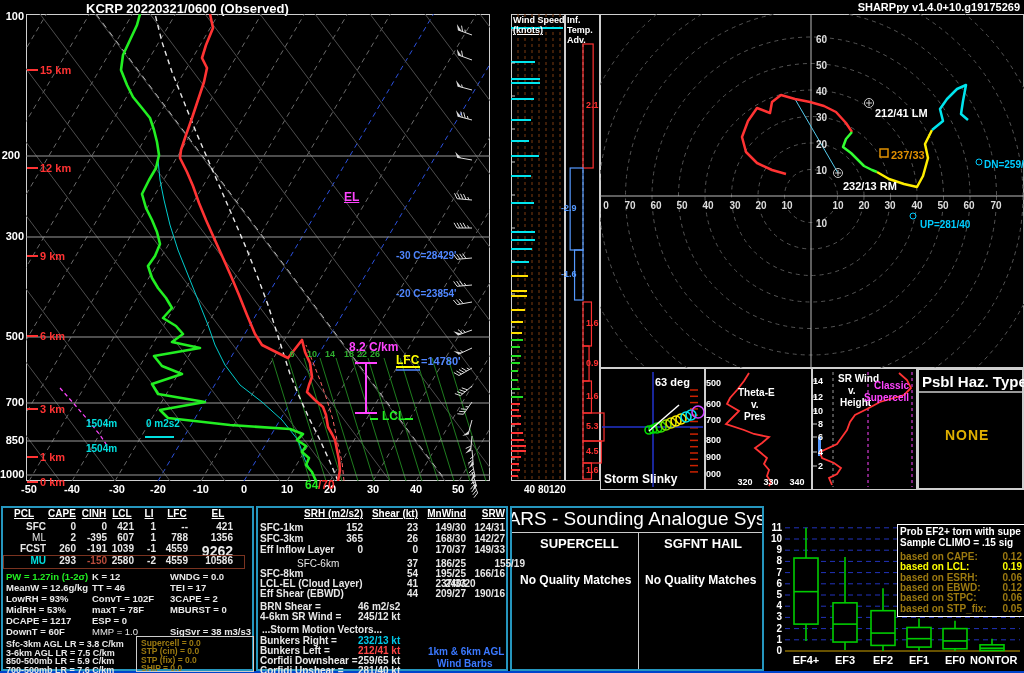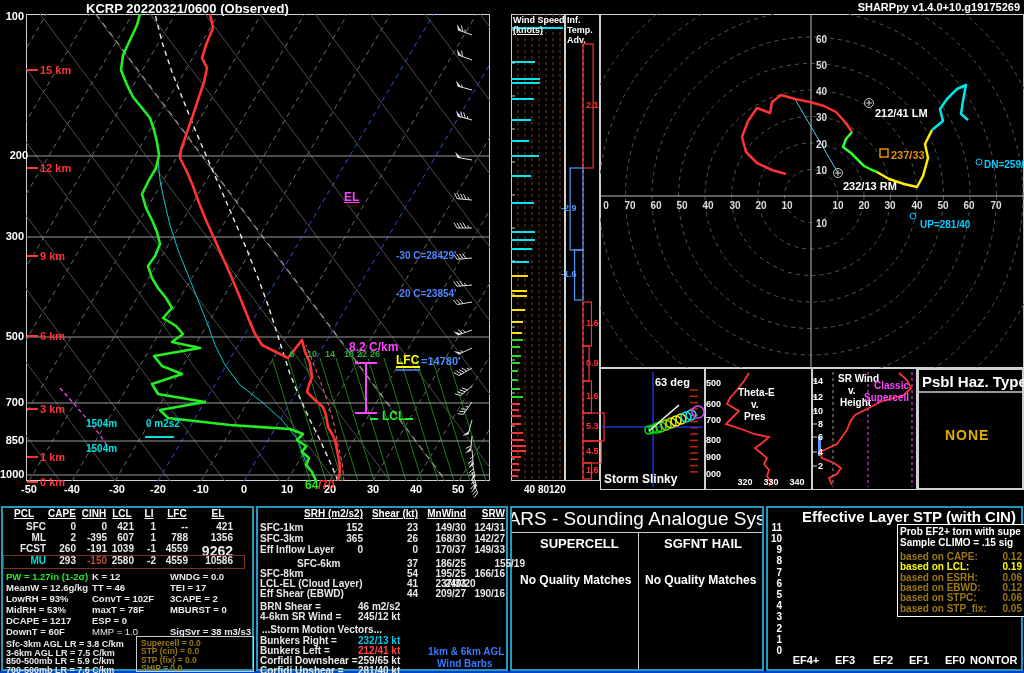--- a/index.html
+++ b/index.html
@@ -415,27 +415,24 @@
 <div class="panel bb" style="left:256px;top:506px;width:252px;height:165px"></div>
 <div class="panel bb sars-clip" style="left:510px;top:506px;width:254px;height:165px">
   <div class="t" style="left:-17px;top:1px;font-size:19px;color:#fff">SARS - Sounding Analogue System</div>
   <div style="position:absolute;left:0;top:24px;width:250px;height:1px;background:#ccc"></div>
   <div style="position:absolute;left:126px;top:24px;width:1px;height:137px;background:#ccc"></div>
   <div class="t" style="left:28px;top:29px;font-size:13px;font-weight:bold;color:#fff">SUPERCELL</div>
   <div class="t" style="left:152px;top:29px;font-size:13px;font-weight:bold;color:#fff">SGFNT HAIL</div>
   <div class="t" style="left:8px;top:66px;font-size:12px;font-weight:bold;color:#fff">No Quality Matches</div>
   <div class="t" style="left:133px;top:66px;font-size:12px;font-weight:bold;color:#fff">No Quality Matches</div>
 </div>
-<div class="panel bb" style="left:766px;top:506px;width:257px;height:165px;overflow:hidden">
-  <div class="t" style="left:34px;top:1px;font-size:15px;font-weight:bold;color:#fff">Effective Layer STP (with CIN)</div>
-</div>
 <div style="position:absolute;left:0px;top:671px;width:1024px;height:2px;background:#0044cc"></div>
 
 <div class="t" style="left: 0px; top: 11px; width: 24px; text-align: right; font-size: 11px; font-weight: bold; color: rgb(255, 255, 255);">100</div>
-    <div class="t" style="left: 0px; top: 150px; width: 28px; text-align: right; font-size: 11px; font-weight: bold; color: rgb(255, 255, 255);">200</div>
+    <div class="t" style="left: 0px; top: 150px; width: 20px; text-align: right; font-size: 11px; font-weight: bold; color: rgb(255, 255, 255);">200</div>
     <div class="t" style="left: 0px; top: 231px; width: 24px; text-align: right; font-size: 11px; font-weight: bold; color: rgb(255, 255, 255);">300</div>
     <div class="t" style="left: 0px; top: 331px; width: 24px; text-align: right; font-size: 11px; font-weight: bold; color: rgb(255, 255, 255);">500</div>
     <div class="t" style="left: 0px; top: 397px; width: 24px; text-align: right; font-size: 11px; font-weight: bold; color: rgb(255, 255, 255);">700</div>
     <div class="t" style="left: 0px; top: 435px; width: 24px; text-align: right; font-size: 11px; font-weight: bold; color: rgb(255, 255, 255);">850</div>
     <div class="t" style="left: 0px; top: 469px; width: 24px; text-align: right; font-size: 11px; font-weight: bold; color: rgb(255, 255, 255);">1000</div>
     <div class="t" style="left: 40px; top: 65px; font-size: 11px; font-weight: bold; color: rgb(255, 51, 51);">15 km</div>
     <div class="t" style="left: 40px; top: 163px; font-size: 11px; font-weight: bold; color: rgb(255, 51, 51);">12 km</div>
     <div class="t" style="left: 40px; top: 251px; font-size: 11px; font-weight: bold; color: rgb(255, 51, 51);">9 km</div>
     <div class="t" style="left: 40px; top: 331px; font-size: 11px; font-weight: bold; color: rgb(255, 51, 51);">6 km</div>
     <div class="t" style="left: 40px; top: 404px; font-size: 11px; font-weight: bold; color: rgb(255, 51, 51);">3 km</div>
@@ -537,21 +534,21 @@
     <div class="t" style="left: 129px; top: 509px; width: 40px; text-align: center; font-size: 10px; font-weight: bold; color: rgb(255, 255, 255); text-decoration: underline;">LI</div>
     <div class="t" style="left: 157px; top: 509px; width: 40px; text-align: center; font-size: 10px; font-weight: bold; color: rgb(255, 255, 255); text-decoration: underline;">LFC</div>
     <div class="t" style="left: 198px; top: 509px; width: 40px; text-align: center; font-size: 10px; font-weight: bold; color: rgb(255, 255, 255); text-decoration: underline;">EL</div>
     <div class="t" style="left: 20px; top: 522px; width: 26px; text-align: right; font-size: 10px; font-weight: bold; color: rgb(232, 232, 232);">SFC</div>
     <div class="t" style="left: 34px; top: 522px; width: 42px; text-align: right; font-size: 10px; font-weight: bold; color: rgb(232, 232, 232);">0</div>
     <div class="t" style="left: 65px; top: 522px; width: 42px; text-align: right; font-size: 10px; font-weight: bold; color: rgb(232, 232, 232);">0</div>
     <div class="t" style="left: 92px; top: 522px; width: 42px; text-align: right; font-size: 10px; font-weight: bold; color: rgb(232, 232, 232);">421</div>
     <div class="t" style="left: 114px; top: 522px; width: 42px; text-align: right; font-size: 10px; font-weight: bold; color: rgb(232, 232, 232);">1</div>
     <div class="t" style="left: 146px; top: 522px; width: 42px; text-align: right; font-size: 10px; font-weight: bold; color: rgb(232, 232, 232);">--</div>
     <div class="t" style="left: 191px; top: 522px; width: 42px; text-align: right; font-size: 10px; font-weight: bold; color: rgb(232, 232, 232);">421</div>
-    <div class="t" style="left: 20px; top: 533px; width: 26px; text-align: right; font-size: 10px; font-weight: bold; color: rgb(232, 232, 232);">ML</div>
+    <div class="t" style="left: 20px; top: 533px; width: 26px; text-align: right; font-size: 10px; font-weight: normal; color: rgb(232, 232, 232);">ML</div>
     <div class="t" style="left: 34px; top: 533px; width: 42px; text-align: right; font-size: 10px; font-weight: bold; color: rgb(232, 232, 232);">2</div>
     <div class="t" style="left: 65px; top: 533px; width: 42px; text-align: right; font-size: 10px; font-weight: bold; color: rgb(232, 232, 232);">-395</div>
     <div class="t" style="left: 92px; top: 533px; width: 42px; text-align: right; font-size: 10px; font-weight: bold; color: rgb(232, 232, 232);">607</div>
     <div class="t" style="left: 114px; top: 533px; width: 42px; text-align: right; font-size: 10px; font-weight: bold; color: rgb(232, 232, 232);">1</div>
     <div class="t" style="left: 146px; top: 533px; width: 42px; text-align: right; font-size: 10px; font-weight: bold; color: rgb(232, 232, 232);">788</div>
     <div class="t" style="left: 191px; top: 533px; width: 42px; text-align: right; font-size: 10px; font-weight: bold; color: rgb(232, 232, 232);">1356</div>
     <div class="t" style="left: 20px; top: 544px; width: 26px; text-align: right; font-size: 10px; font-weight: bold; color: rgb(232, 232, 232);">FCST</div>
     <div class="t" style="left: 34px; top: 544px; width: 42px; text-align: right; font-size: 10px; font-weight: bold; color: rgb(232, 232, 232);">260</div>
     <div class="t" style="left: 65px; top: 544px; width: 42px; text-align: right; font-size: 10px; font-weight: bold; color: rgb(232, 232, 232);">-191</div>
     <div class="t" style="left: 92px; top: 544px; width: 42px; text-align: right; font-size: 10px; font-weight: bold; color: rgb(232, 232, 232);">1039</div>
@@ -604,21 +601,21 @@
     <div class="t" style="left: 260px; top: 534px; font-size: 10px; font-weight: bold; color: rgb(232, 232, 232);">SFC-3km</div>
     <div class="t" style="left: 303px; top: 534px; width: 60px; text-align: right; font-size: 10px; font-weight: bold; color: rgb(232, 232, 232);">365</div>
     <div class="t" style="left: 358px; top: 534px; width: 60px; text-align: right; font-size: 10px; font-weight: bold; color: rgb(232, 232, 232);">26</div>
     <div class="t" style="left: 406px; top: 534px; width: 60px; text-align: right; font-size: 10px; font-weight: bold; color: rgb(232, 232, 232);">168/30</div>
     <div class="t" style="left: 445px; top: 534px; width: 60px; text-align: right; font-size: 10px; font-weight: bold; color: rgb(232, 232, 232);">142/27</div>
     <div class="t" style="left: 260px; top: 545px; font-size: 10px; font-weight: bold; color: rgb(232, 232, 232);">Eff Inflow Layer</div>
     <div class="t" style="left: 303px; top: 545px; width: 60px; text-align: right; font-size: 10px; font-weight: bold; color: rgb(232, 232, 232);">0</div>
     <div class="t" style="left: 358px; top: 545px; width: 60px; text-align: right; font-size: 10px; font-weight: bold; color: rgb(232, 232, 232);">0</div>
     <div class="t" style="left: 406px; top: 545px; width: 60px; text-align: right; font-size: 10px; font-weight: bold; color: rgb(232, 232, 232);">170/37</div>
     <div class="t" style="left: 445px; top: 545px; width: 60px; text-align: right; font-size: 10px; font-weight: bold; color: rgb(232, 232, 232);">149/33</div>
-    <div class="t" style="left: 260px; top: 559px; font-size: 10px; font-weight: bold; color: rgb(232, 232, 232); padding-left: 37px;">SFC-6km</div>
+    <div class="t" style="left: 260px; top: 559px; font-size: 10px; font-weight: normal; color: rgb(232, 232, 232); padding-left: 37px;">SFC-6km</div>
     <div class="t" style="left: 358px; top: 559px; width: 60px; text-align: right; font-size: 10px; font-weight: bold; color: rgb(232, 232, 232);">37</div>
     <div class="t" style="left: 406px; top: 559px; width: 60px; text-align: right; font-size: 10px; font-weight: bold; color: rgb(232, 232, 232);">186/25</div>
     <div class="t" style="left: 445px; top: 559px; width: 80px; text-align: right; font-size: 10px; font-weight: bold; color: rgb(232, 232, 232);">155/19</div>
     <div class="t" style="left: 260px; top: 569px; font-size: 10px; font-weight: bold; color: rgb(232, 232, 232);">SFC-8km</div>
     <div class="t" style="left: 358px; top: 569px; width: 60px; text-align: right; font-size: 10px; font-weight: bold; color: rgb(232, 232, 232);">54</div>
     <div class="t" style="left: 406px; top: 569px; width: 60px; text-align: right; font-size: 10px; font-weight: bold; color: rgb(232, 232, 232);">195/25</div>
     <div class="t" style="left: 445px; top: 569px; width: 60px; text-align: right; font-size: 10px; font-weight: bold; color: rgb(232, 232, 232);">166/16</div>
     <div class="t" style="left: 260px; top: 579px; font-size: 10px; font-weight: bold; color: rgb(232, 232, 232);">LCL-EL (Cloud Layer)</div>
     <div class="t" style="left: 358px; top: 579px; width: 60px; text-align: right; font-size: 10px; font-weight: bold; color: rgb(232, 232, 232);">41</div>
     <div class="t" style="left: 406px; top: 579px; width: 60px; text-align: right; font-size: 10px; font-weight: bold; color: rgb(232, 232, 232);">237/33</div>

